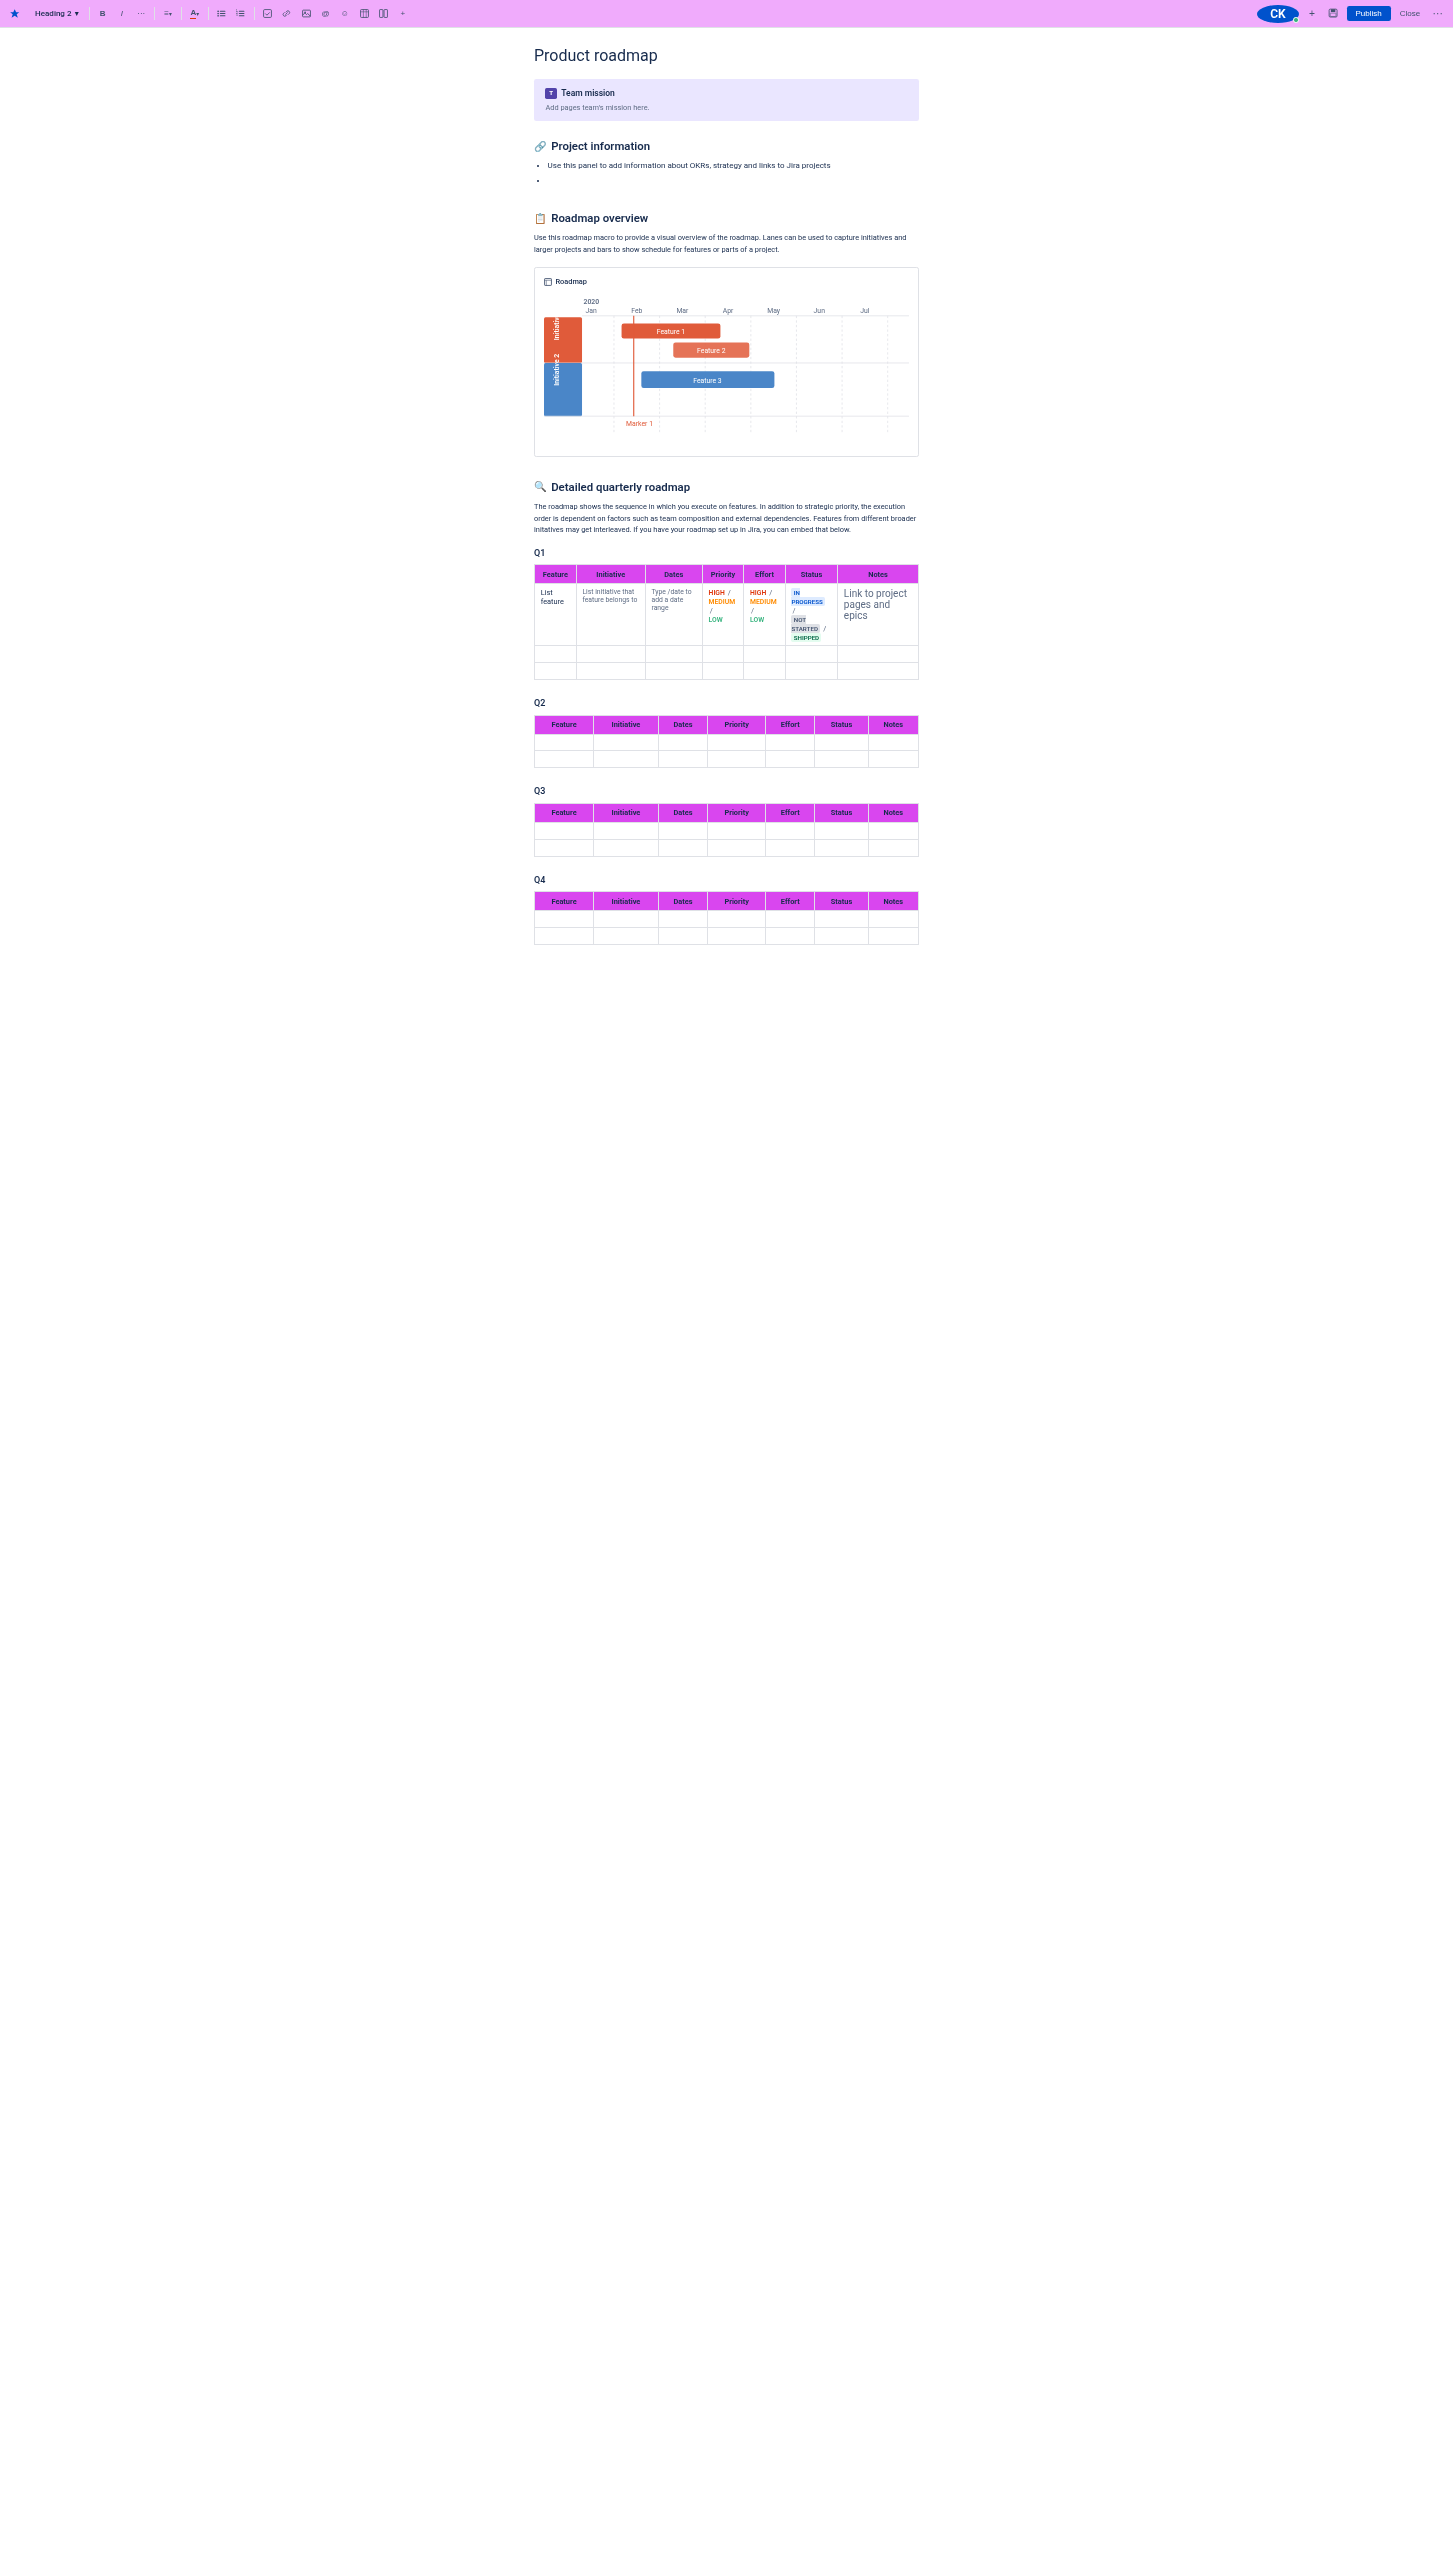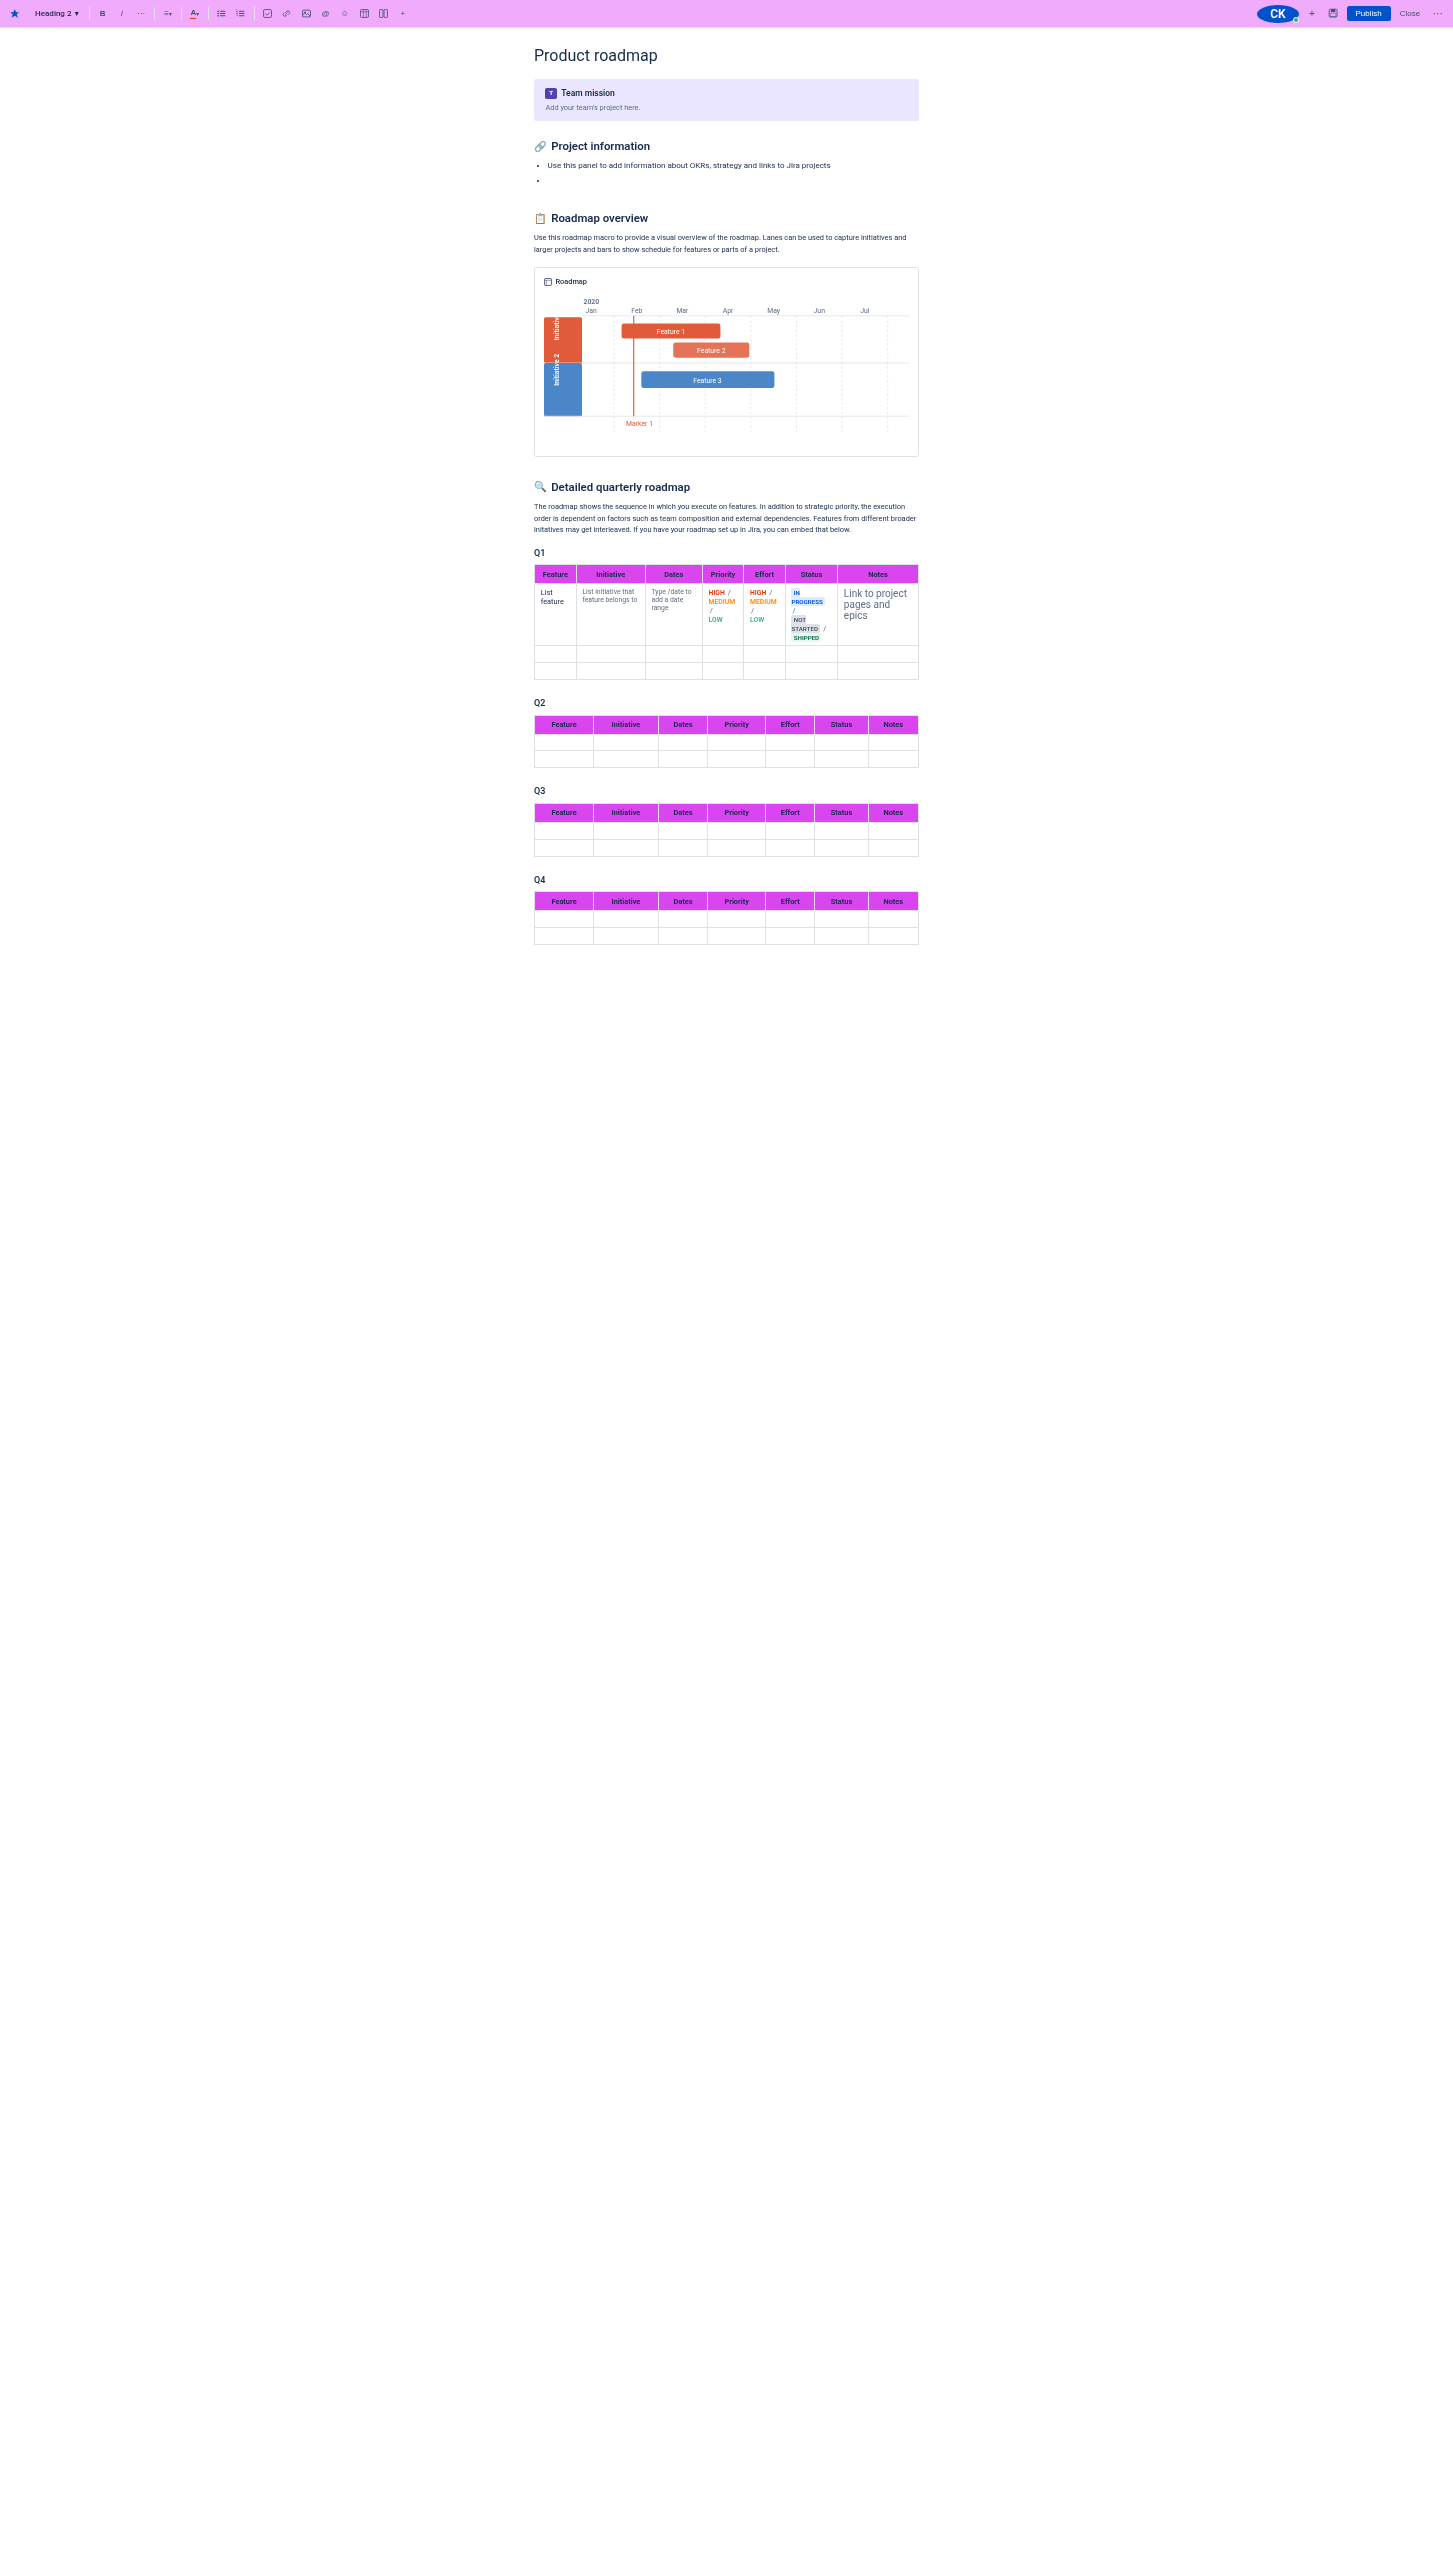--- a/index.html
+++ b/index.html
@@ -400,21 +400,21 @@
 
 <div class="content">
 
   <h1 class="page-title">Product roadmap</h1>
 
   <div class="mission-box">
     <div class="mission-box-header">
       <div class="mission-icon">T</div>
       <span>Team mission</span>
     </div>
-    <div class="mission-text">Add your team's project here.</div>
+    <div class="mission-text">Add pages team's mission here.</div>
   </div>
 
   <div class="section">
     <h2 class="section-heading">
       <span class="section-heading-icon">🔗</span>
       <span>Project information</span>
     </h2>
     <ul class="bullet-list">
       <li>Use this panel to add information about OKRs, strategy and links to Jira projects</li>
       <li>&nbsp;</li>

